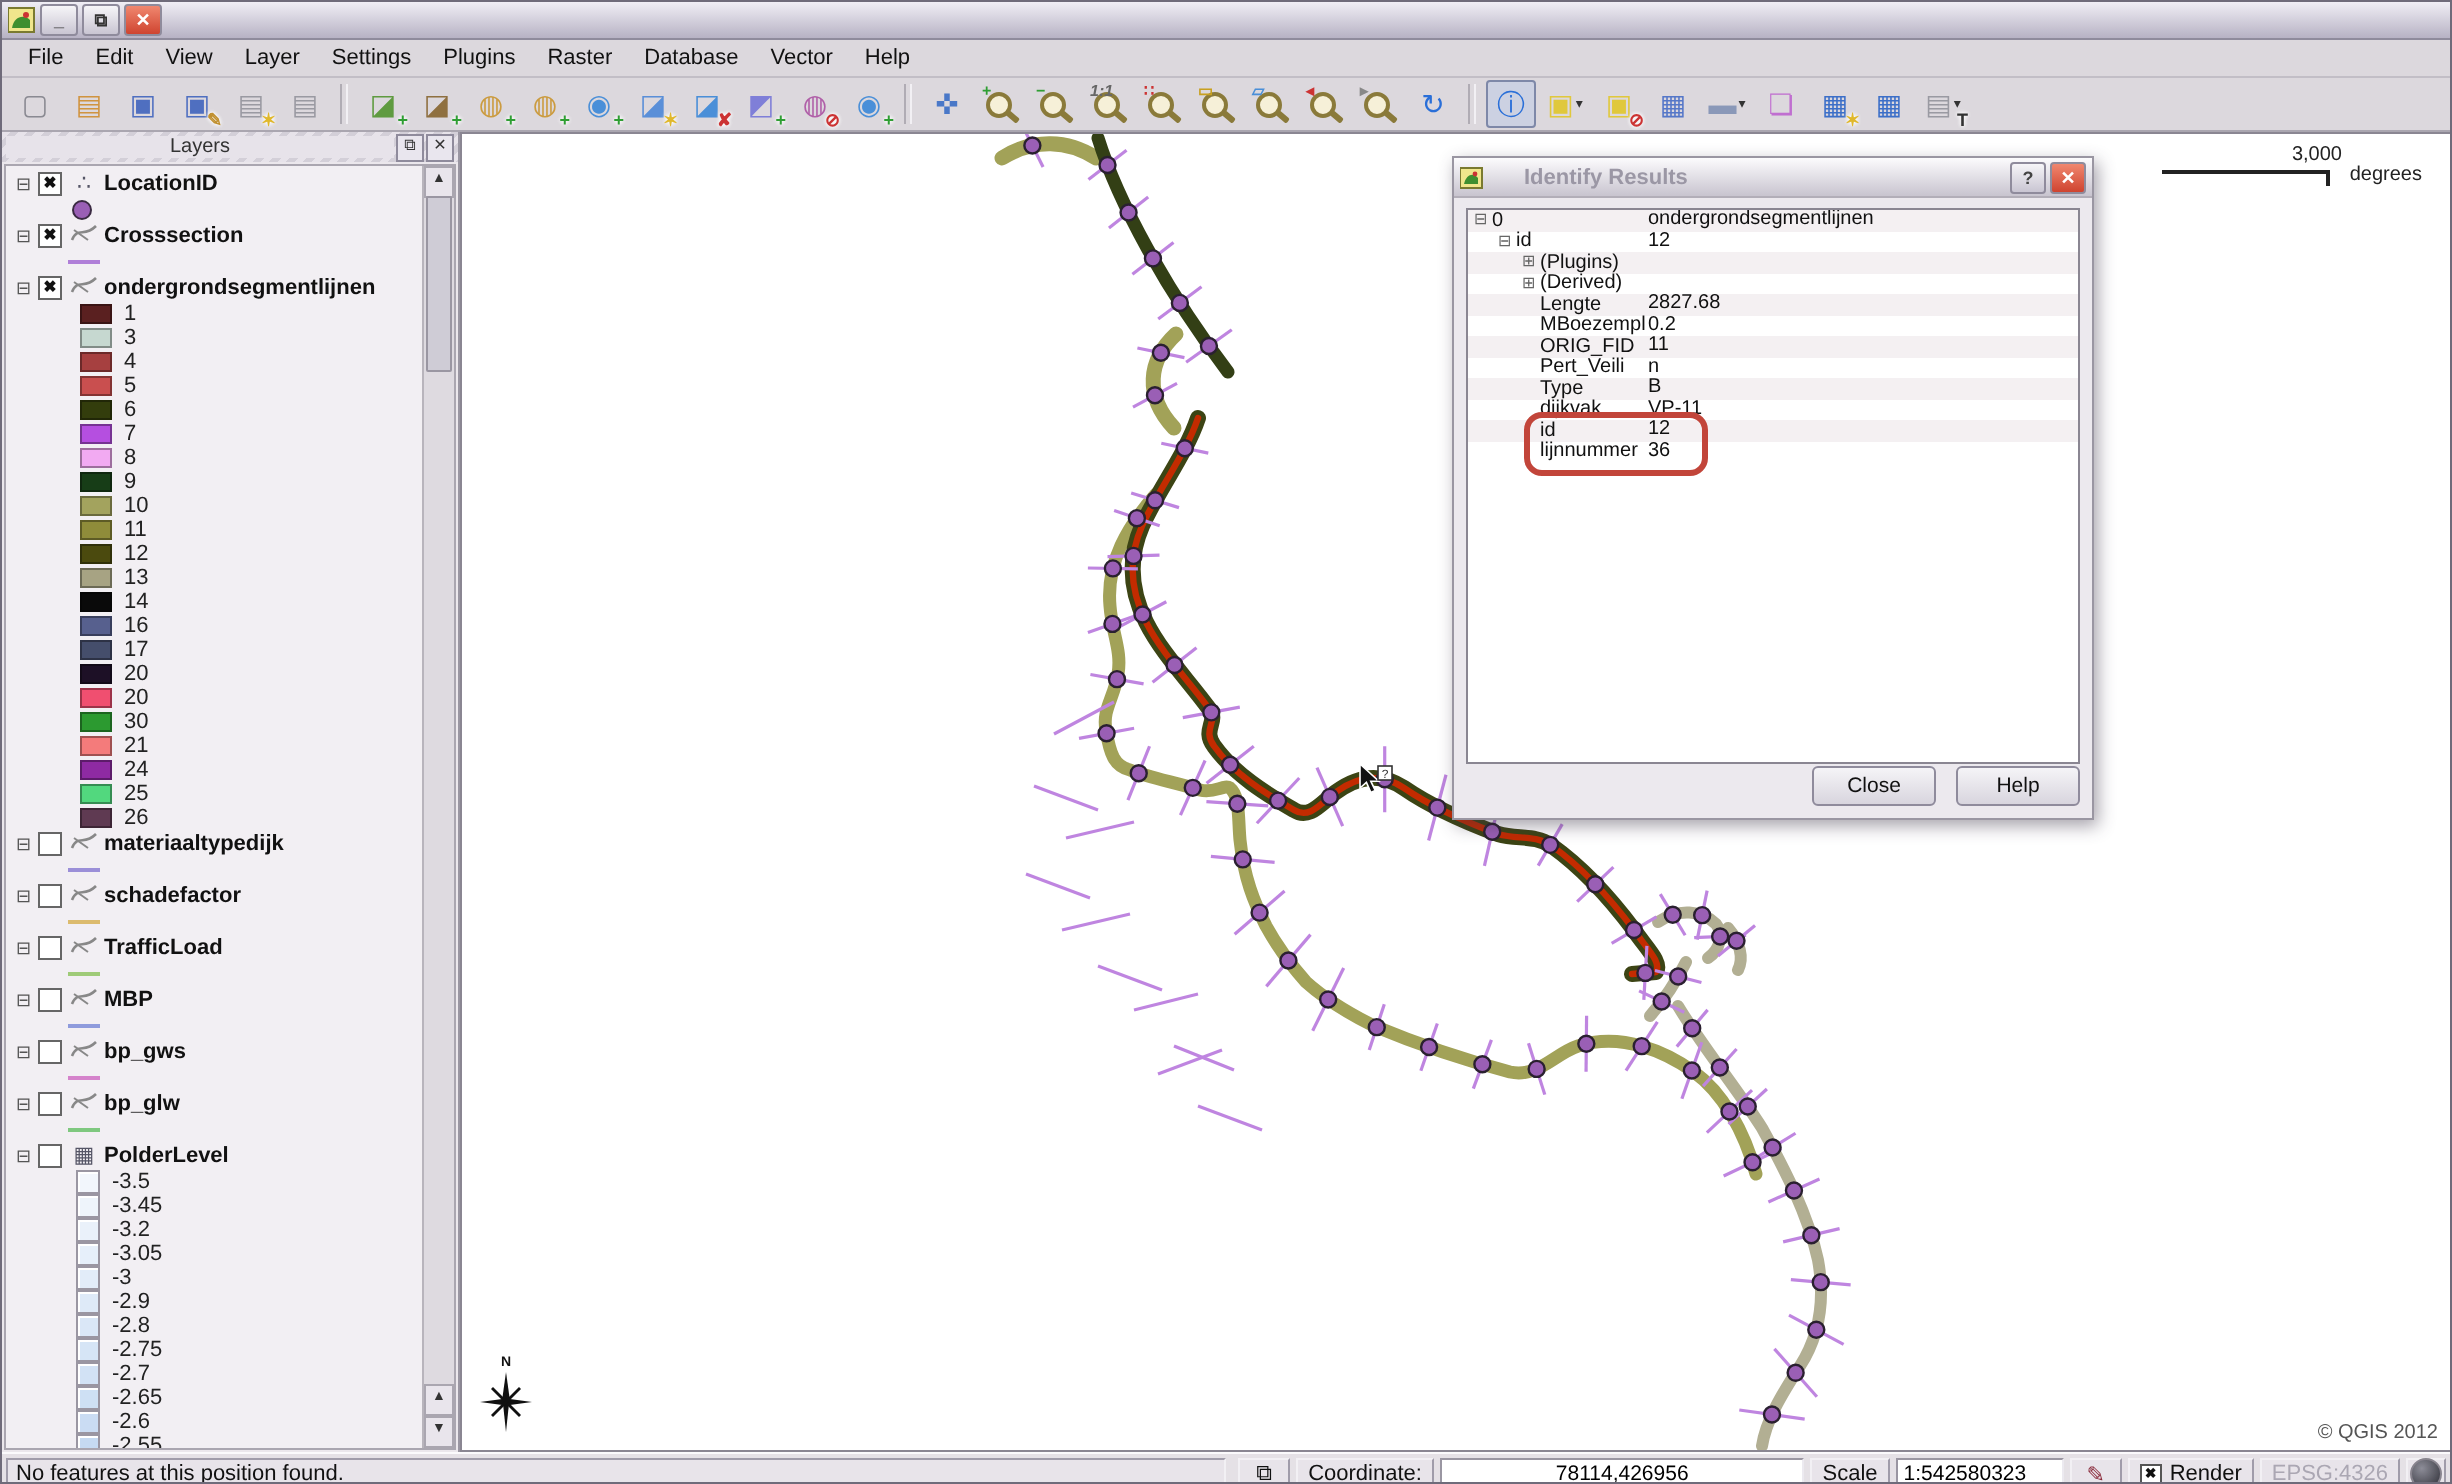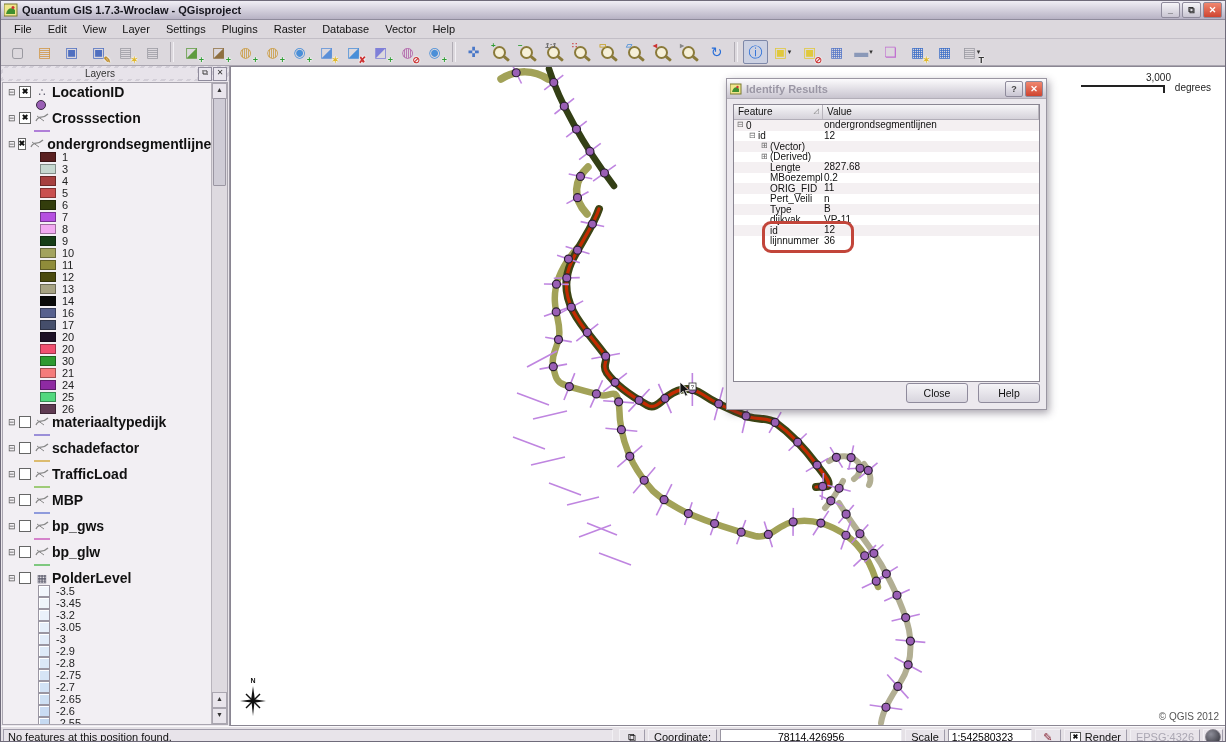--- a/index.html
+++ b/index.html
@@ -44,21 +44,21 @@
   .pt-btn{width:12px;height:12px;border:1px solid #8f8b9c;background:#e9e6ee;font-size:8px;line-height:10px;
      text-align:center;margin-left:1px;color:#333}
   .tree{flex:1;background:#f2eff3;border:1px solid #aaa6b0;margin:1px;position:relative;overflow:hidden;
         padding:2px 16px 0 0}
   .trow{display:flex;align-items:center;height:12px;padding-left:5px;white-space:nowrap}
   .trow.lr{height:14px}
   .expander{width:9px;font-size:9px;line-height:9px;color:#555;margin-right:2px}
   .cb{width:10px;height:10px;border:1px solid #666;background:#fff;margin-right:4px;display:flex;
       align-items:center;justify-content:center;font-size:8px;font-weight:bold;color:#111;line-height:8px}
   .lic{width:14px;text-align:center;margin-right:3px;color:#556;font-size:11px;line-height:11px}
-  .llabel{font-weight:bold;font-size:14px}
+  .llabel{font-weight:bold;font-size:11px}
   .sp-dot{width:8px;height:8px;border-radius:50%;border:1.5px solid #3a2a42;margin-left:28px}
   .sl-bar{width:16px;height:2px;margin-left:26px}
   .cl-sw{width:14px;height:8px;border:1px solid rgba(0,0,0,.35);margin-left:32px}
   .pl-sw{width:10px;height:10px;border:1px solid #9a96a2;margin-left:30px;box-shadow:inset 1px 1px 0 #fff}
   .cl-lb{margin-left:6px;font-size:11px;color:#222}
   .tree-scroll{position:absolute;top:0;right:0;bottom:0;width:15px;background:#dedae0;border-left:1px solid #b8b4bc}
   .ts-btn{height:14px;background:#e9e5ec;border:1px solid #aaa6b0;font-size:7px;text-align:center;
           line-height:12px;color:#333}
   .ts-thumb{position:absolute;left:1px;right:1px;top:15px;height:86px;background:#cfccd6;
             border:1px solid #9a96a2;border-radius:1px}
@@ -69,21 +69,21 @@
   .sb-label{position:absolute;right:40px;top:0}
   .sb-line{position:absolute;left:20px;right:46px;top:13px;border-top:2px solid #222}
   .sb-line::after{content:"";position:absolute;right:0;top:-1px;width:2px;height:7px;background:#222}
   .sb-unit{position:absolute;right:0;top:10px}
   .copyright{position:absolute;right:6px;bottom:3px;font-size:10px;color:#555}
   
   .dialog{position:absolute;left:495px;top:11px;width:319px;height:330px;background:#ece9ee;
           border:1px solid #9a96a2;box-shadow:2px 3px 8px rgba(60,50,70,.45)}
   .dlg-title{height:19px;background:linear-gradient(#fcfbfd,#c8c4cf);display:flex;align-items:center;
              padding:0 3px;border-bottom:1px solid #b2aeb8}
-  .dlg-title-text{flex:1;font-weight:bold;color:#9b97a5;margin-left:4px;font-size:11px}
+  .dlg-title-text{flex:1;font-weight:bold;color:#9b97a5;margin-left:20px;font-size:11px}
   .dlg-btn{width:16px;height:14px;margin-left:2px;font-size:9px;font-weight:bold;display:flex;align-items:center;
            justify-content:center;border:1px solid #8f8b9c;border-radius:2px;
            background:linear-gradient(#f6f5f8,#c9c5d2);color:#444}
   .dlg-btn.close{background:linear-gradient(#f0876f,#cf4430);color:#fff}
   .dlg-table{position:absolute;left:6px;right:6px;top:25px;height:276px;background:#fff;
              border:1px solid #8a8692;overflow:hidden;font-size:10px}
   .dlg-head{display:flex;height:14px;background:linear-gradient(#f7f6f8,#d5d2da);border-bottom:1px solid #b2aeb8}
   .dlg-head .hc{padding:1px 4px;border-right:1px solid #b8b4bc;position:relative}
   .dlg-head .hc.c1{width:80px}
   .dlg-head .sort{position:absolute;right:3px;top:2px;font-size:7px;color:#777}
@@ -120,21 +120,20 @@
 </style>
 </head>
 <body>
 
 <div class="titlebar">
   <svg class="qgis-logo" width="14" height="14">
     <rect x="0" y="1" width="13" height="12" fill="#f0e68c" stroke="#7a7a30" stroke-width="1"></rect>
     <path d="M2,11 C3,5 8,4 11,7 L11,11 Z" fill="#3f8f2f"></path>
     <circle cx="9" cy="4.5" r="1.5" fill="#cc3333"></circle>
   </svg>
-  <span class="title-text">Quantum GIS 1.7.3-Wroclaw - QGisproject</span>
   <span class="win-btn">_</span>
   <span class="win-btn">⧉</span>
   <span class="win-btn close">✕</span>
 </div>
 
 <div class="menubar">
 
 <span class="menu-item">File</span>
     <span class="menu-item">Edit</span>
     <span class="menu-item">View</span>
@@ -980,45 +979,38 @@
         <svg class="qgis-logo" width="12" height="12">
           <rect x="0" y="1" width="11" height="10" fill="#f0e68c" stroke="#7a7a30" stroke-width="1"></rect>
           <path d="M2,9 C3,4 7,3 9,6 L9,9 Z" fill="#3f8f2f"></path>
           <circle cx="7.5" cy="4" r="1.2" fill="#cc3333"></circle>
         </svg>
         <span class="dlg-title-text">Identify Results</span>
         <span class="dlg-btn">?</span>
         <span class="dlg-btn close">✕</span>
       </div>
       <div class="dlg-table">
-        <div class="dlg-head">
-          <span class="hc c1">
-            <span>Feature</span>
-            <span class="sort">◿</span>
-          </span>
-          <span class="hc" style="flex:1">Value</span>
-        </div>
         <div class="dlg-rows">
           <div>
 
               <div class="drow">
                 <span class="de" style="margin-left: 3px;">⊟</span>
                 <span class="dl">0</span>
                 <span class="dv">ondergrondsegmentlijnen</span>
               </div>
 
               <div class="drow">
                 <span class="de" style="margin-left: 15px;">⊟</span>
                 <span class="dl">id</span>
                 <span class="dv">12</span>
               </div>
 
               <div class="drow">
                 <span class="de" style="margin-left: 27px;">⊞</span>
-                <span class="dl">(Vector)</span>
+                <span class="dl">(Plugins)</span>
                 <span class="dv"></span>
               </div>
 
               <div class="drow">
                 <span class="de" style="margin-left: 27px;">⊞</span>
                 <span class="dl">(Derived)</span>
                 <span class="dv"></span>
               </div>
 
               <div class="drow">

